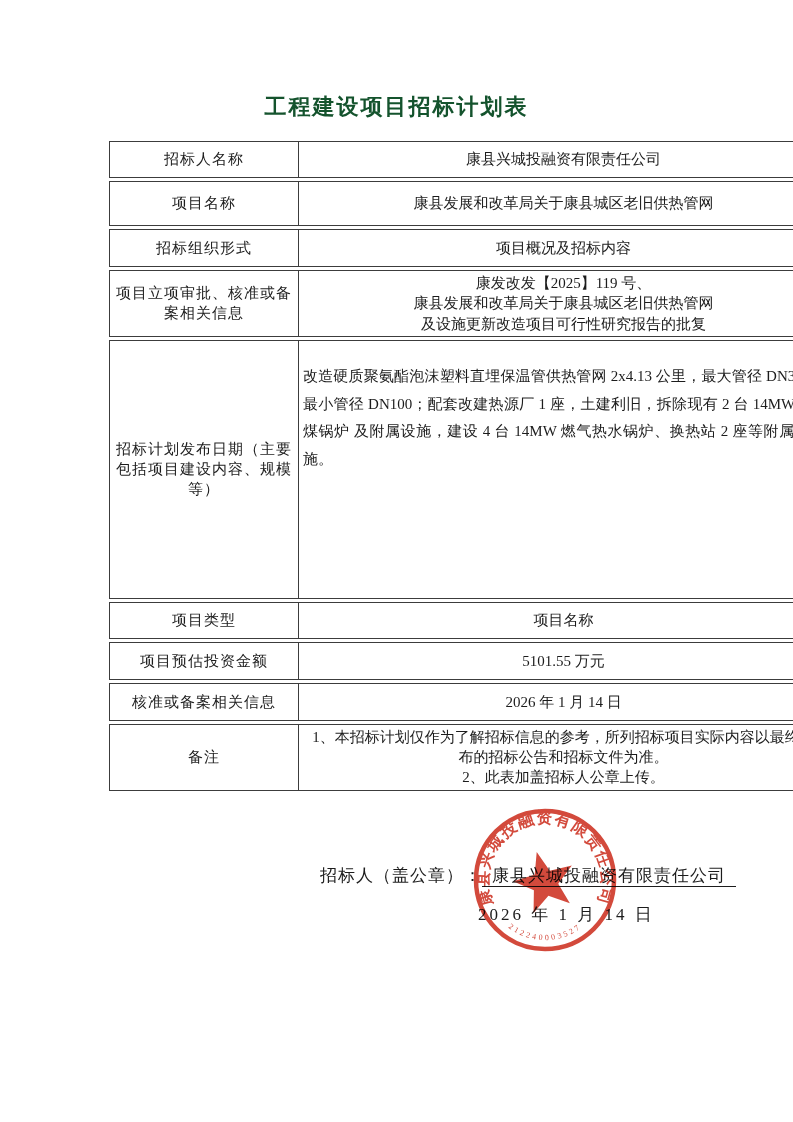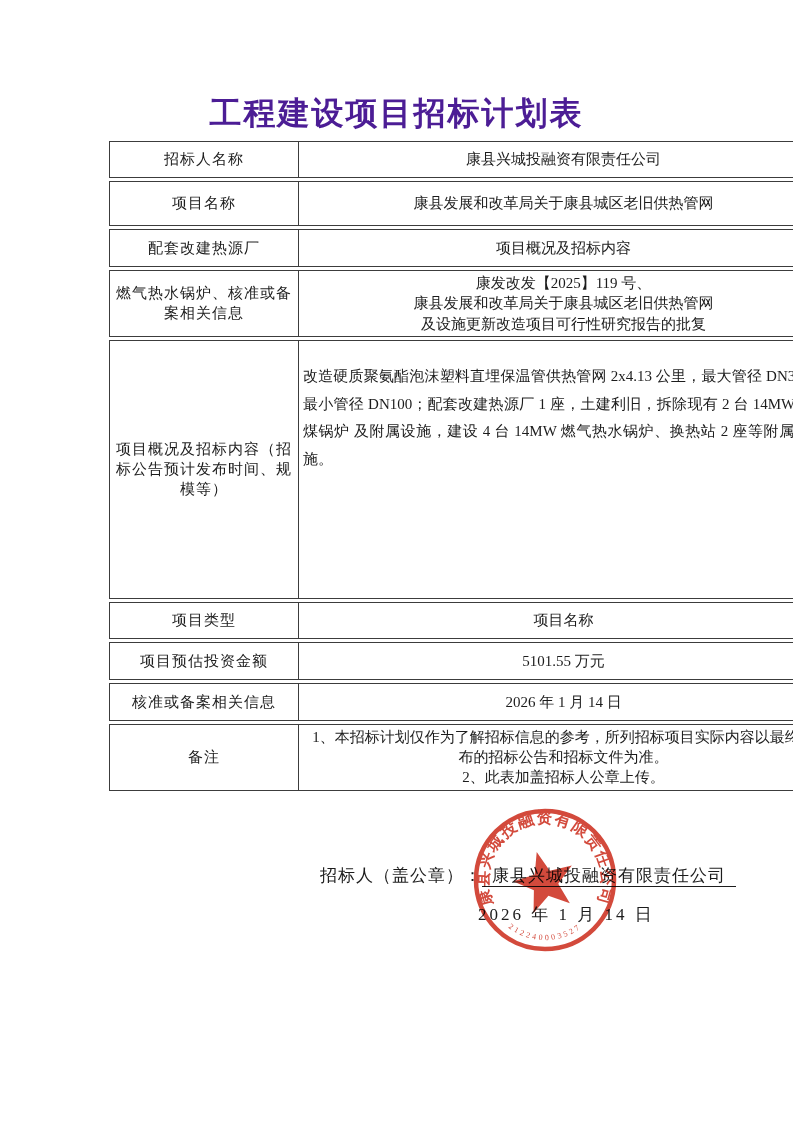--- a/index.html
+++ b/index.html
@@ -9,21 +9,21 @@
     background:#ffffff;
     font-family:"Liberation Serif","DejaVu Serif",serif;
     color:#1c1c1c;
     overflow:hidden;
   }
   
   #doc-title{
     position:absolute;top:92px;left:0;width:100%;
     text-align:center;
     font-family:"Liberation Sans","DejaVu Sans",sans-serif;
-    font-weight:bold;font-size:32px;letter-spacing:2px;color:#4c1d95;
+    font-weight:bold;font-size:22px;letter-spacing:2px;color:#14532d;
   }
   
   #plan-table{
     position:absolute;left:109px;top:138px;width:720px;
     border-collapse:separate;border-spacing:0 3px;
     table-layout:fixed;
     font-size:15px;
   }
   #plan-table td{
     border-top:1px solid #3c3c3c;
@@ -107,31 +107,31 @@
     <tbody>
         <tr>
           <td class="label">招标人名称</td>
           <td class="value">康县兴城投融资有限责任公司</td>
         </tr>
         <tr>
           <td class="label">项目名称</td>
           <td class="value">康县发展和改革局关于康县城区老旧供热管网</td>
         </tr>
         <tr>
-          <td class="label">配套改建热源厂</td>
+          <td class="label">招标组织形式</td>
           <td class="value">项目概况及招标内容</td>
         </tr>
         <tr>
-          <td class="label">燃气热水锅炉、核准或备案相关信息</td>
+          <td class="label">项目立项审批、核准或备案相关信息</td>
           <td class="value">康发改发【2025】119 号、
 康县发展和改革局关于康县城区老旧供热管网
 及设施更新改造项目可行性研究报告的批复</td>
         </tr>
         <tr>
-          <td class="label">项目概况及招标内容（招标公告预计发布时间、规模等）</td>
+          <td class="label">招标计划发布日期（主要包括项目建设内容、规模等）</td>
           <td class="value">改造硬质聚氨酯泡沫塑料直埋保温管供热管网 2x4.13 公里，最大管径 DN350,最小管径 DN100；配套改建热源厂 1 座，土建利旧，拆除现有 2 台 14MW 燃煤锅炉 及附属设施，建设 4 台 14MW 燃气热水锅炉、换热站 2 座等附属 设施。</td>
         </tr>
         <tr>
           <td class="label">项目类型</td>
           <td class="value">项目名称</td>
         </tr>
         <tr>
           <td class="label">项目预估投资金额</td>
           <td class="value">5101.55 万元</td>
         </tr>

